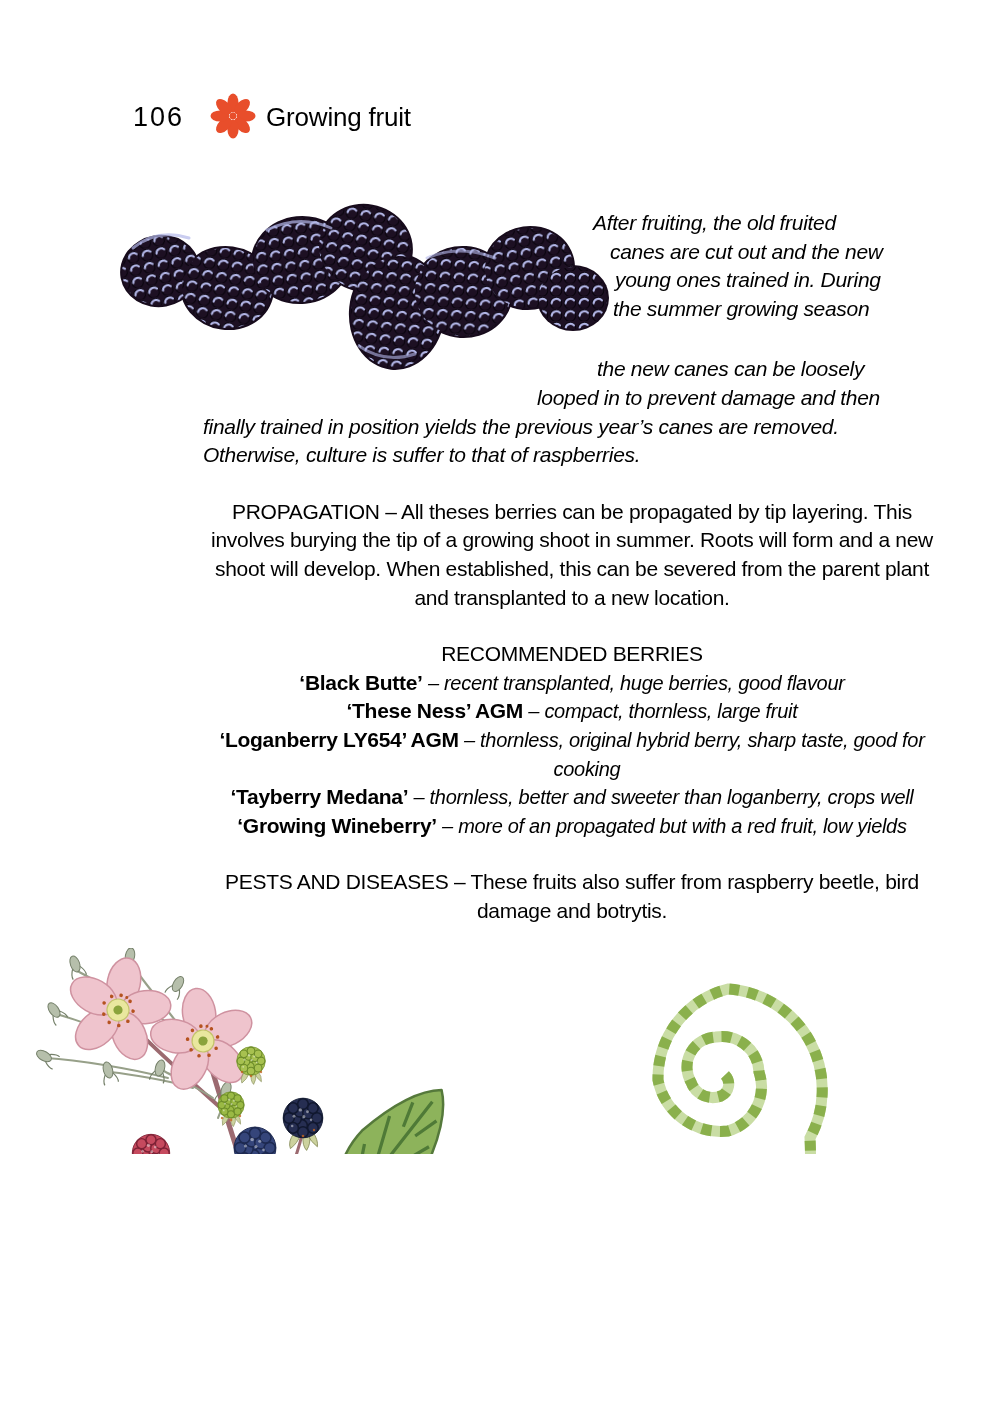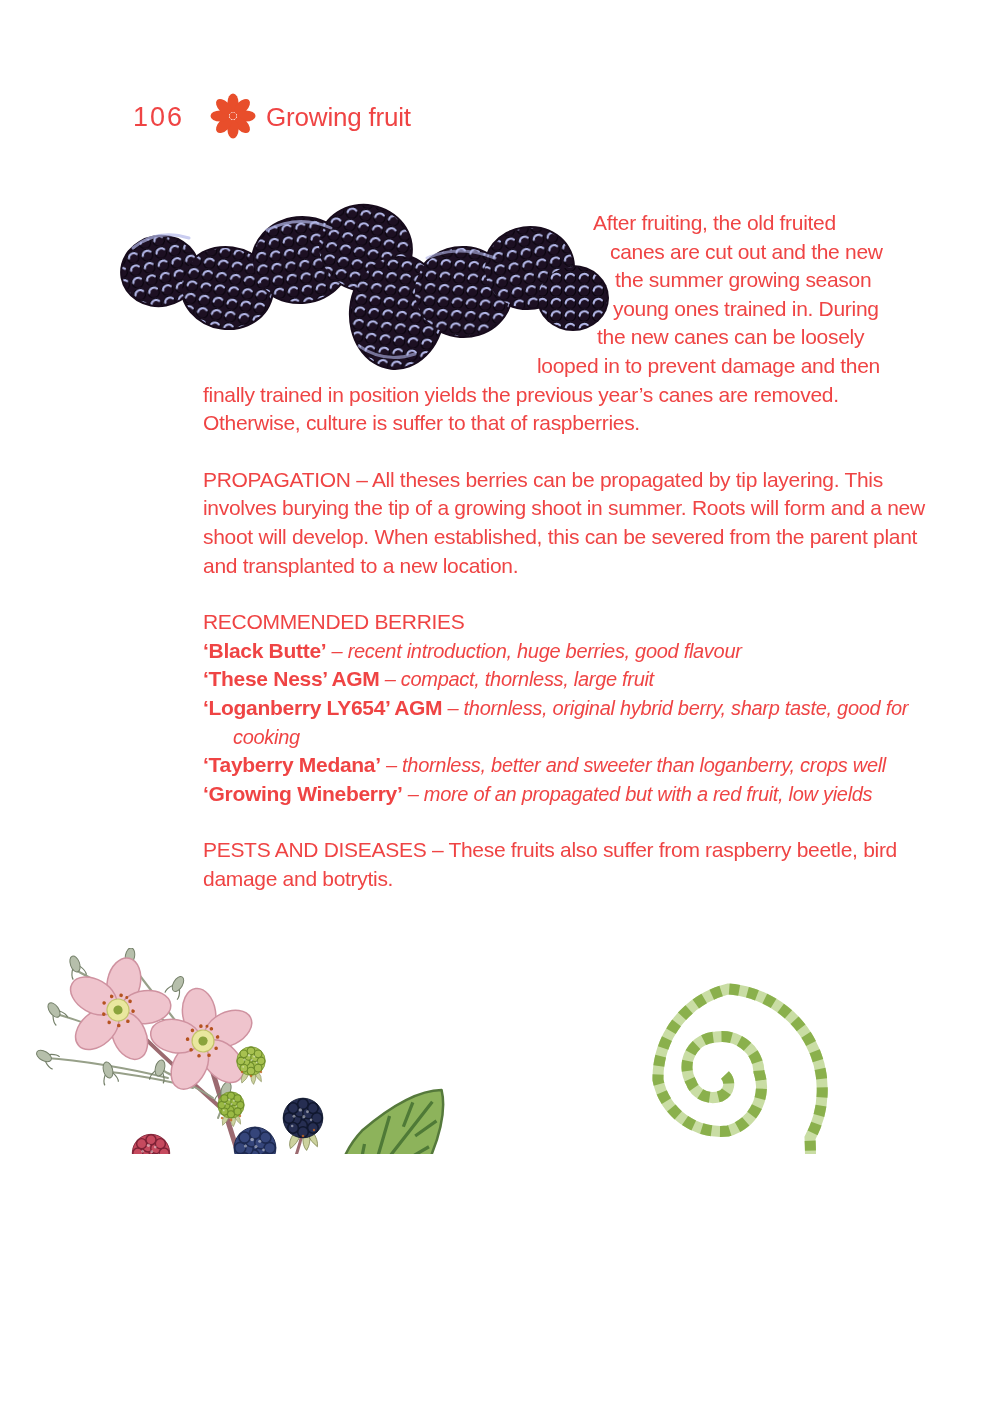--- a/index.html
+++ b/index.html
@@ -1,35 +1,35 @@
 <!DOCTYPE html>
 <html><head>
 <meta charset="utf-8">
 <style>
   html,body{margin:0;padding:0;background:#ffffff;}
   .page{
     position:relative;width:1000px;height:1154px;background:#ffffff;overflow:hidden;
-    font-family:"Liberation Sans","DejaVu Sans",sans-serif;color:#ef4444;
+    font-family:"Liberation Sans","DejaVu Sans",sans-serif;color:#000000;
   }
   
   .header{position:absolute;left:133px;top:92px;display:flex;align-items:center;}
   .page-num{font-size:27px;letter-spacing:2px;}
   .header .flower{width:46px;height:50px;margin-left:26px;margin-right:10px;}
   .page-title{font-size:26px;letter-spacing:-0.2px;}
   
   .main-col{position:absolute;left:203px;top:209px;width:738px;
     font-size:21px;line-height:28.6px;letter-spacing:-0.3px;}
-  .intro-line{white-space:nowrap;}
+  .intro-line{white-space:nowrap;font-style:italic;}
   .intro-line:nth-child(1){padding-left:390px;}
   .intro-line:nth-child(2){padding-left:407px;}
   .intro-line:nth-child(3){padding-left:412px;}
   .intro-line:nth-child(4){padding-left:410px;}
-  .intro-line:nth-child(5){padding-left:394px;}
+  .intro-line:nth-child(5){padding-left:394px;margin-top:32px;}
   .intro-line:nth-child(6){padding-left:334px;}
-  .section{margin-top:28px;}
+  .section{margin-top:28px;text-align:center;}
   .berry-item{padding-left:30px;text-indent:-30px;}
   .berry-name{font-weight:bold;}
   .berry-desc{font-style:italic;font-size:20px;}
   
   .berries-art{position:absolute;left:115px;top:196px;width:500px;height:184px;}
   .botanical-art{position:absolute;left:18px;top:948px;width:502px;height:470px;}
   .spiral-art{position:absolute;left:640px;top:980px;width:220px;height:438px;}
 </style>
 </head>
 <body>
@@ -86,33 +86,33 @@
       <path d="M152 34 Q184 18 216 32" fill="none" stroke="#b4b8e9" stroke-width="3" opacity="0.7" stroke-linecap="round"></path>
       <path d="M312 62 Q344 48 380 62" fill="none" stroke="#b4b8e9" stroke-width="3" opacity="0.6" stroke-linecap="round"></path>
       <path d="M244 150 Q270 168 300 158" fill="none" stroke="#b4b8e9" stroke-width="3" opacity="0.6" stroke-linecap="round"></path>
     </g>
   </svg>
 
   <div class="main-col">
     <div>
       <div class="intro-line">After fruiting, the old fruited</div>
       <div class="intro-line">canes are cut out and the new</div>
+      <div class="intro-line">young ones trained in. During</div>
       <div class="intro-line">the summer growing season</div>
-      <div class="intro-line">young ones trained in. During</div>
       <div class="intro-line">the new canes can be loosely</div>
       <div class="intro-line">looped in to prevent damage and then</div>
       <div class="intro-line">finally trained in position yields the previous year’s canes are removed.</div>
       <div class="intro-line">Otherwise, culture is suffer to that of raspberries.</div>
     </div>
 
     <div class="section">PROPAGATION – All theses berries can be propagated by tip layering. This involves burying the tip of a growing shoot in summer. Roots will form and a new shoot will develop. When established, this can be severed from the parent plant and transplanted to a new location.</div>
 
     <div class="section">
       <div>RECOMMENDED BERRIES</div>
-      <div class="berry-item"><span class="berry-name">‘Black Butte’</span><span class="berry-desc"> – recent introduction, huge berries, good flavour</span></div>
+      <div class="berry-item"><span class="berry-name">‘Black Butte’</span><span class="berry-desc"> – recent transplanted, huge berries, good flavour</span></div>
       <div class="berry-item"><span class="berry-name">‘These Ness’ AGM</span><span class="berry-desc"> – compact, thornless, large fruit</span></div>
       <div class="berry-item"><span class="berry-name">‘Loganberry LY654’ AGM</span><span class="berry-desc"> – thornless, original hybrid berry, sharp taste, good for cooking</span></div>
       <div class="berry-item"><span class="berry-name">‘Tayberry Medana’</span><span class="berry-desc"> – thornless, better and sweeter than loganberry, crops well</span></div>
       <div class="berry-item"><span class="berry-name">‘Growing Wineberry’</span><span class="berry-desc"> – more of an propagated but with a red fruit, low yields</span></div>
     </div>
 
     <div class="section">PESTS AND DISEASES – These fruits also suffer from raspberry beetle, bird damage and botrytis.</div>
   </div>
 
   <svg class="botanical-art" viewBox="0 0 502 470" aria-hidden="true">

